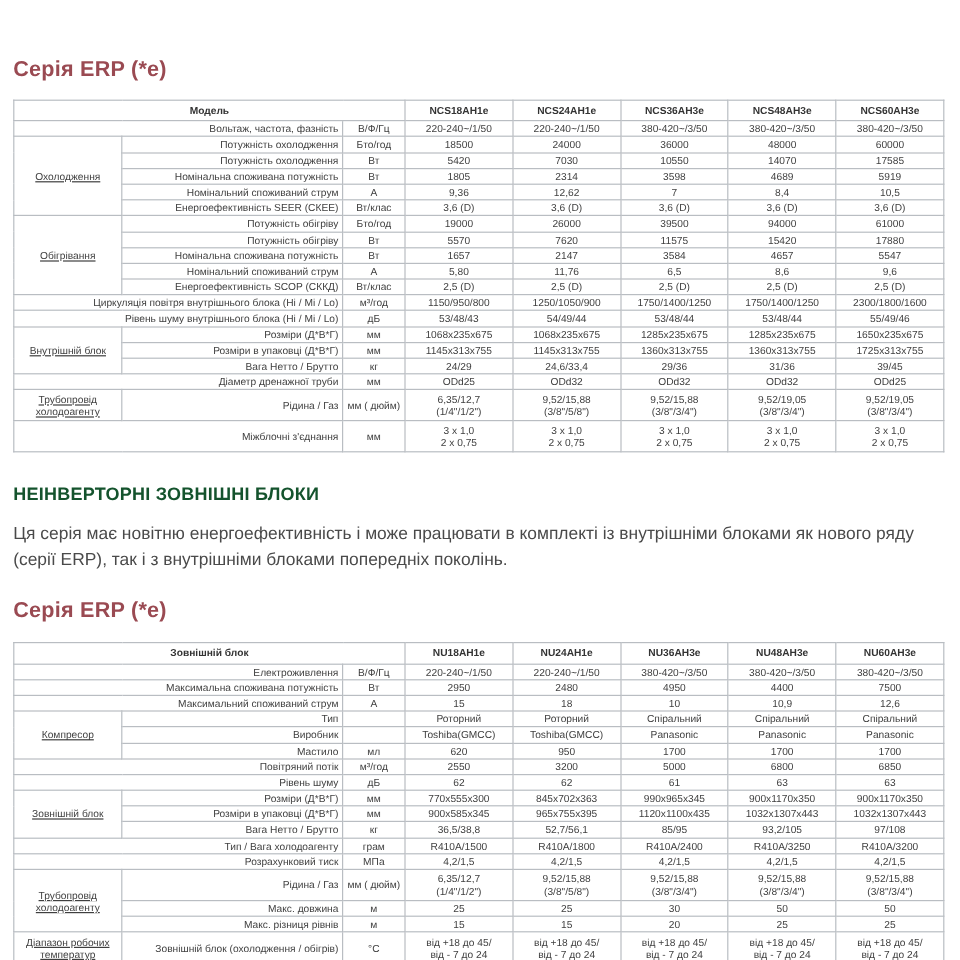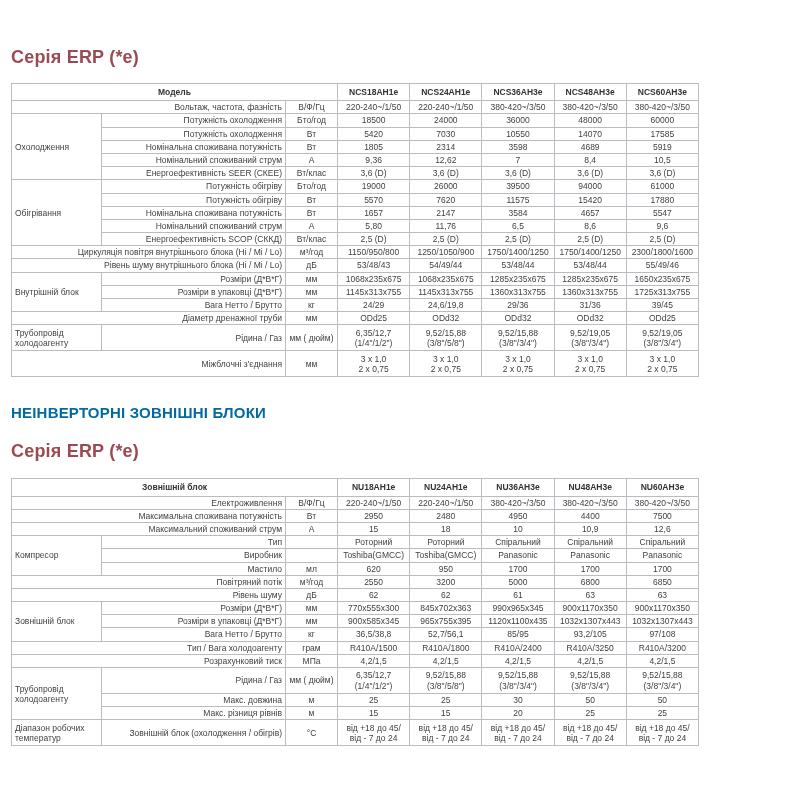--- a/index.html
+++ b/index.html
@@ -7,37 +7,37 @@
   .page{padding:0 11px;margin-top:47px;}
 
   .series-title{
     margin:44px 0 15px 0;
     font-size:18px;font-weight:bold;color:#9a4a52;letter-spacing:.2px;
   }
   .series-title-2{margin:20px 0 15px 0;}
 
   .red-heading{
     margin:27px 0 0 0;
-    font-size:15px;font-weight:bold;color:#0369a1;letter-spacing:.2px;
+    font-size:15px;font-weight:bold;color:#14532d;letter-spacing:.2px;
   }
   .paragraph{
     margin:13px 0 0 0;max-width:782px;
     font-size:14.5px;line-height:22px;color:#4a4a4a;
   }
 
-  table.spec{border-collapse:collapse;width:688px;table-layout:fixed;}
+  table.spec{border-collapse:collapse;width:776px;table-layout:fixed;}
   table.spec th, table.spec td{
     border:1px solid #b9bdc2;
     font-size:8.5px;line-height:1.2;color:#3f3f3f;
     padding:1px 3px;text-align:center;vertical-align:middle;
     overflow:hidden;white-space:pre-line;
   }
   table.spec thead th{font-weight:bold;color:#333;padding:3px 2px;}
   table.spec td.c-label{text-align:right;}
-  table.spec td.c-group{text-align:left;}
+  table.spec td.c-group{text-align:center;text-decoration:underline;}
   table.spec tbody tr{height:12px;}
   table.spec tbody tr.tall{height:26px;}
   .tbl2{margin-top:16px;}
 </style>
 </head>
 <body>
 
 <div class="page">
 
   <h2 class="series-title">Серія ERP (*e)</h2>
@@ -199,21 +199,21 @@
           <td class="c-val">1145x313x755</td>
           <td class="c-val">1145x313x755</td>
           <td class="c-val">1360x313x755</td>
           <td class="c-val">1360x313x755</td>
           <td class="c-val">1725x313x755</td>
         </tr>
         <tr>
           <td class="c-label">Вага Нетто / Брутто</td>
           <td class="c-unit">кг</td>
           <td class="c-val">24/29</td>
-          <td class="c-val">24,6/19,8</td>
+          <td class="c-val">24,6/33,4</td>
           <td class="c-val">29/36</td>
           <td class="c-val">31/36</td>
           <td class="c-val">39/45</td>
         </tr>
         <tr>
           <td class="c-label" colspan="2">Діаметр дренажної труби</td>
           <td class="c-unit">мм</td>
           <td class="c-val">ODd25</td>
           <td class="c-val">ODd32</td>
           <td class="c-val">ODd32</td>
@@ -248,20 +248,21 @@
           <td class="c-val">3 x 1,0
 2 x 0,75</td>
           <td class="c-val">3 x 1,0
 2 x 0,75</td>
         </tr>
       </tbody>
   </table>
 
   <h3 class="red-heading">НЕІНВЕРТОРНІ ЗОВНІШНІ БЛОКИ</h3>
 
+  <p class="paragraph">Ця серія має новітню енергоефективність і може працювати в комплекті із внутрішніми блоками як нового ряду (серії ERP), так і з внутрішніми блоками попередніх поколінь.</p>
 
   <h2 class="series-title series-title-2">Серія ERP (*e)</h2>
 
   <table class="spec tbl2">
     <colgroup>
       <col style="width:90px">
         <col style="width:184px">
         <col style="width:52px">
       <col>
         <col>

